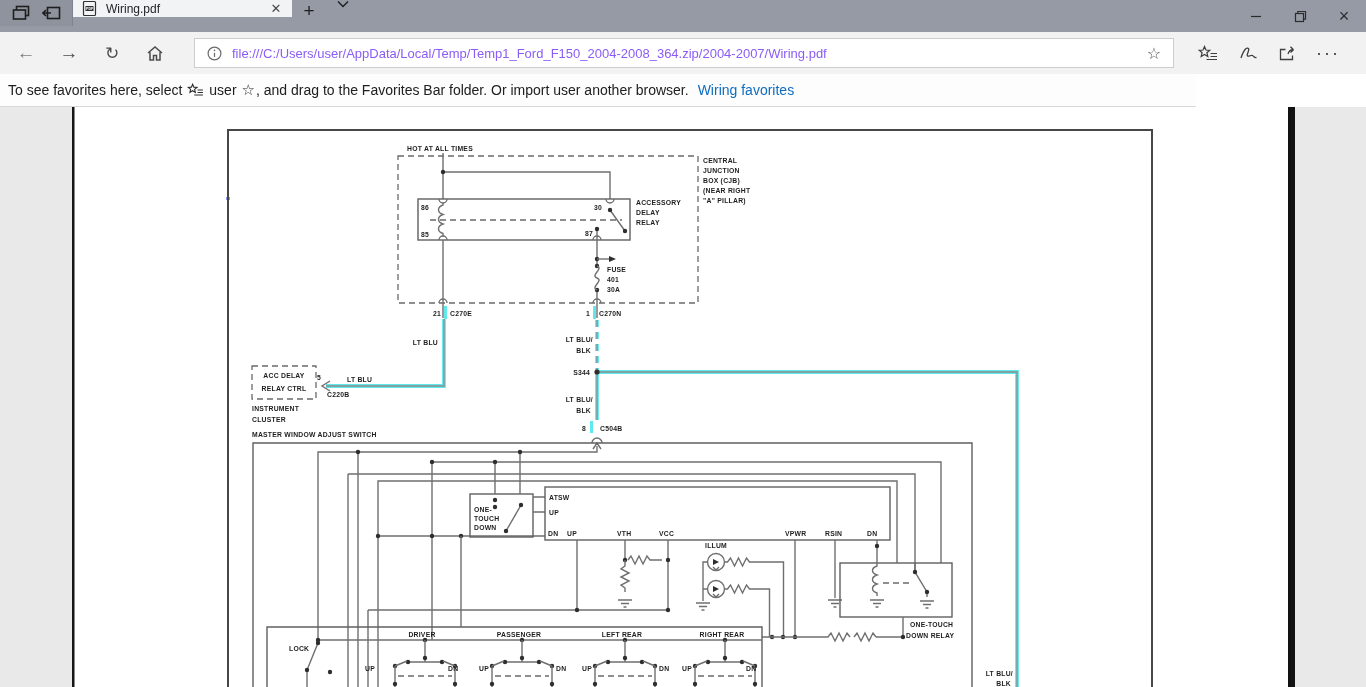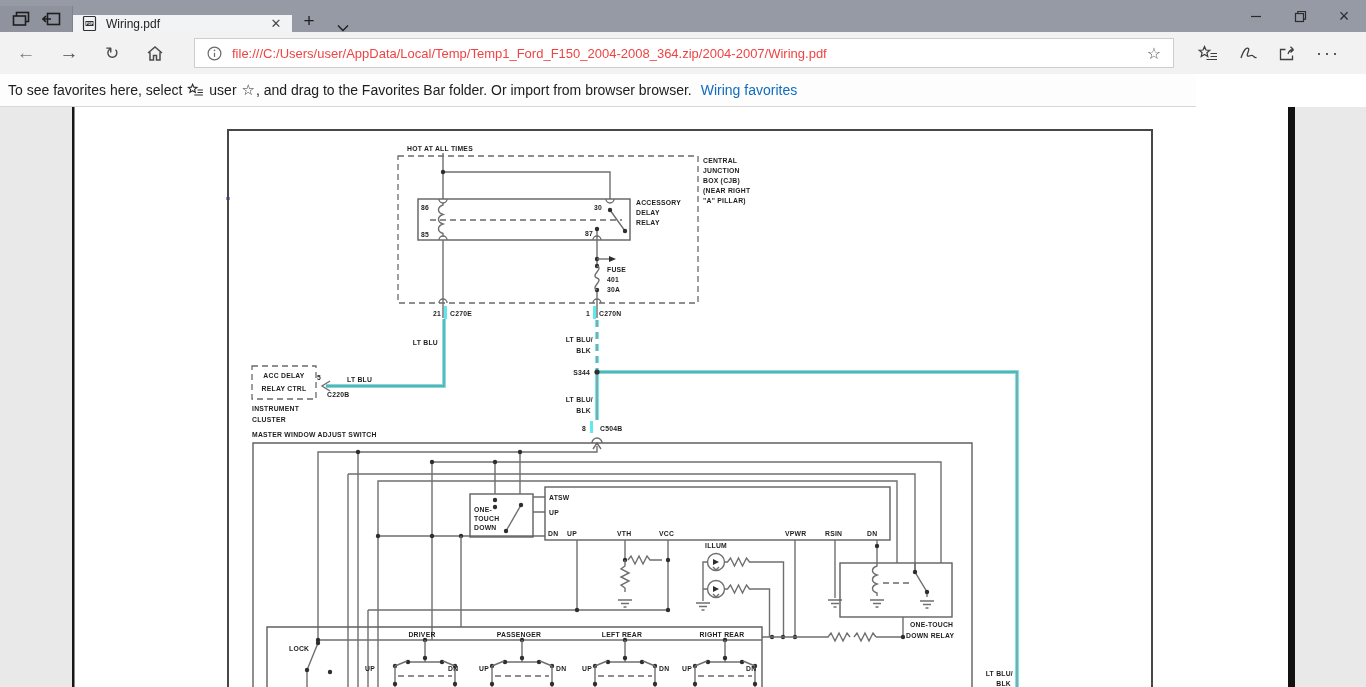--- a/index.html
+++ b/index.html
@@ -1,33 +1,33 @@
 <!DOCTYPE html>
 <html><head>
 <meta charset="utf-8">
 <style>
   html,body{margin:0;padding:0;background:#dcdcdc;font-family:"Liberation Sans",sans-serif;}
   .window{position:relative;width:1366px;height:687px;background:#fff;overflow:hidden;}
   
-  .tabbar{position:absolute;left:0;top:0;width:1366px;height:32px;background:#959aa4;display:flex;align-items:flex-end;}
+  .tabbar{position:absolute;left:0;top:0;width:1366px;height:32px;background:#959aa4;display:flex;align-items:flex-start;}
   .tab-actions{display:flex;align-items:center;background:#8e939d;padding:0 6px;border-right:1px solid #7e838d;}
   .tab-actions .ticon{width:30px;height:26px;display:flex;align-items:center;justify-content:center;color:#1e1e1e;}
   .tab{display:flex;align-items:center;width:203px;background:#f2f3f4;padding:0 8px;gap:8px;}
   .tab-title{font-size:12px;color:#23232a;flex:1;white-space:nowrap;overflow:hidden;}
   .tab-close{color:#4a4a4a;font-size:13px;width:16px;text-align:center;}
   .newtab,.tabmenu{display:flex;align-items:center;justify-content:center;width:34px;color:#1f1f1f;}
   .win-controls{margin-left:auto;display:flex;}
   .wc{width:44px;height:32px;display:flex;align-items:center;justify-content:center;color:#2c2c2c;}
   
   .toolbar{position:absolute;left:0;top:32px;width:1366px;height:42px;background:#f2f2f2;display:flex;align-items:center;}
   .nav-ic{width:34px;height:34px;margin-left:9px;display:flex;align-items:center;justify-content:center;color:#4c4c4c;font-size:19px;}
   .nav-ic.back{color:#7d7d7d;}
   .addressbar{margin-left:22px;width:980px;height:30px;background:#fff;border:1px solid #cdcdcd;display:flex;align-items:center;padding:0 6px 0 12px;box-sizing:border-box;}
   .addr-info{color:#6a6a6a;margin-right:10px;display:flex;align-items:center;}
-  .addr-url{font-size:13px;color:#ef4444;flex:1;white-space:nowrap;overflow:hidden;}
+  .addr-url{font-size:13px;color:#8b5cf6;flex:1;white-space:nowrap;overflow:hidden;}
   .addr-star{color:#4f4f4f;font-size:16px;padding:0 6px;}
   .tb-right{display:flex;margin-left:14px;}
   .tb-ic{width:40px;height:34px;display:flex;align-items:center;justify-content:center;color:#3e3e3e;}
   
   .favbar{position:absolute;left:0;top:74px;width:1196px;height:33px;background:#fdfdfd;border-bottom:1px solid #d8d8d8;display:flex;align-items:center;padding-left:8px;box-sizing:border-box;font-size:14px;color:#202020;gap:5px;}
   .favbar .inline-ic{display:flex;align-items:center;color:#2b2b2b;}
   .fav-link{color:#0f6cc0;margin-left:4px;}
   
   .content{position:absolute;left:0;top:107px;width:1366px;height:580px;}
   
@@ -156,21 +156,21 @@
     <span class="inline-ic">
       <svg width="17" height="14" viewBox="0 0 20 17">
           <g fill="none" stroke="currentColor" stroke-width="1.3">
             <path d="M6.5 1.5 L8 5 L11.8 5.3 L8.9 7.7 L9.8 11.4 L6.5 9.4 L3.2 11.4 L4.1 7.7 L1.2 5.3 L5 5 Z"></path>
             <path d="M12.5 8.5 H19 M12.5 11.5 H19 M8.5 14.5 H19"></path>
           </g>
         </svg>
     </span>
     <span>user</span>
     <span class="inline-ic" style="font-size:15px;">☆</span>
-    <span style="margin-left:-4px;">, and drag to the Favorites Bar folder. Or import from browser browser.</span>
+    <span style="margin-left:-4px;">, and drag to the Favorites Bar folder. Or import user another browser.</span>
     <a class="fav-link">Wiring favorites</a>
   </div>
 
   <div class="content">
     <svg width="1366" height="580" viewBox="0 107 1366 580" xmlns="http://www.w3.org/2000/svg">
 
       <rect x="0" y="107" width="1366" height="580" fill="#e9e9e9"></rect>
       <rect x="74" y="107" width="1214" height="580" fill="#ffffff"></rect>
       <rect x="72" y="107" width="2.5" height="580" fill="#161616"></rect>
       <rect x="1288" y="107" width="7" height="580" fill="#121212"></rect>

